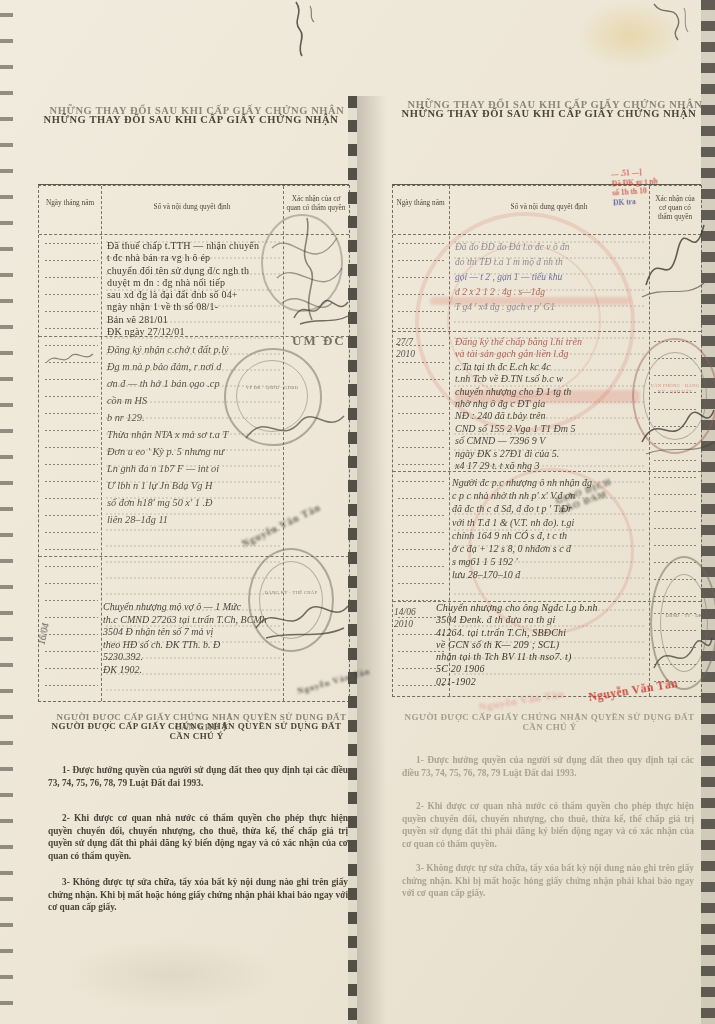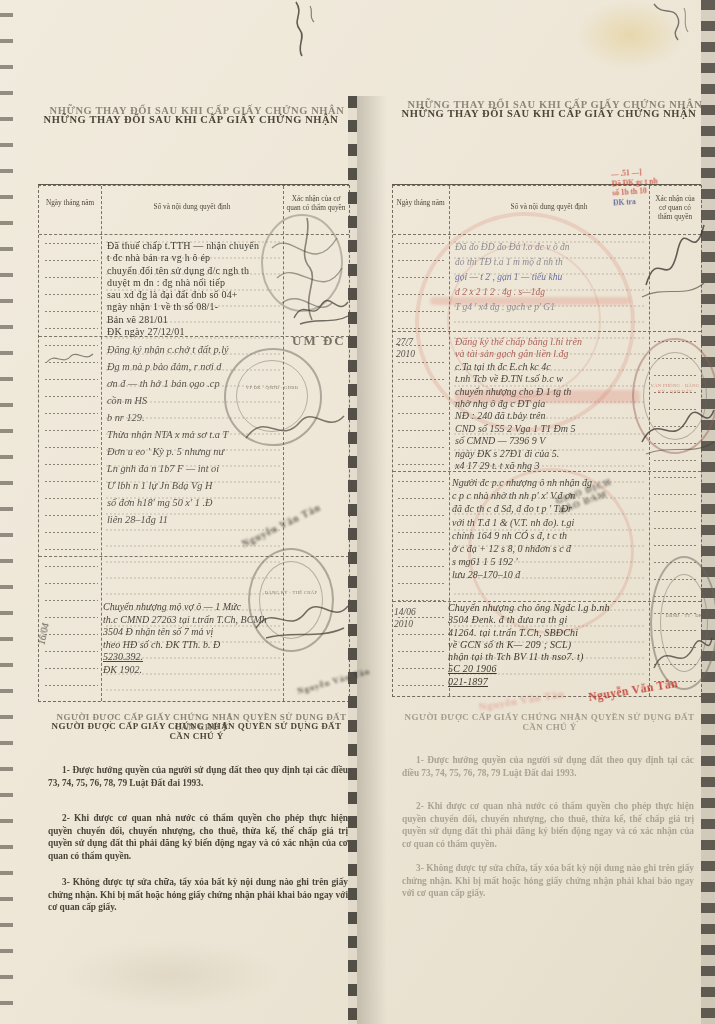--- a/index.html
+++ b/index.html
@@ -34,21 +34,21 @@
     background-size:4px 17px;background-position:0 14px;}
   .dots2{background-image:radial-gradient(circle,rgba(120,113,98,.7) .6px,rgba(120,113,98,0) .75px);
     background-size:4px 16px;background-position:0 12px;}
   
   .typed{font-size:10px;line-height:12.3px;color:#3e3a30;letter-spacing:.2px;filter:blur(.35px);}
   .hand{font-style:italic;font-size:10.3px;line-height:17px;color:#57524a;filter:blur(.3px);}
   .hand13{font-style:italic;font-size:10px;line-height:12.6px;color:#4a463e;filter:blur(.3px);}
   .faintline{font-style:italic;font-size:9.5px;line-height:15px;color:#8f8b92;filter:blur(.5px);}
   .blue{color:#6b70a2;}
   .redish{color:#b06258;}
-  .ul{text-decoration:underline;}
+  .ul{}
   .datecol{font-style:italic;font-size:9.5px;line-height:12px;color:#55504a;filter:blur(.3px);}
   .footer-h{width:303px;text-align:center;font-weight:bold;font-size:9px;letter-spacing:.4px;
     color:#4b4537;filter:blur(.35px);}
   .fp{width:300px;font-size:9.3px;line-height:12.6px;color:#4a453a;text-indent:14px;
     text-align:justify;filter:blur(.4px);font-weight:bold;}
   .faintpg{color:#a49d8d;filter:blur(.6px);}
   .faintpg2{color:#aaa393;filter:blur(.7px);}
   
   .circ{border-radius:50%;}
   .stamp-gray{border:2px solid rgba(110,104,94,.5);}
@@ -269,28 +269,28 @@
   </div>
   <div class="abs diag-dark" style="left:556px;top:486px;transform:rotate(-20deg);font-size:9px;">
     <div>GIAO DỊCH</div>
     <div>BẢO ĐẢM</div>
   </div>
 
   <div class="abs datecol" style="left:394px;top:606px;">
     <div>14/06</div>
     <div>2010</div>
   </div>
-  <div class="abs typed" style="left:448px;top:602px;width:210px;font-style:italic;">
+  <div class="abs typed" style="left:436px;top:602px;width:210px;font-style:italic;">
     <div>Chuyển nhượng cho ông Ngđc l.g b.nh</div>
     <div>3504 Đenk. đ th đưa ra th gi</div>
     <div>41264. tại t.trấn T.Ch, SBĐChi</div>
     <div>về GCN số th K— 209 ; SCL)</div>
     <div>nhận tại th Tch BV 11 th nso7. t)</div>
     <div class="ul">5C 20 1906</div>
-    <div class="ul">021-1897</div>
+    <div class="ul">021-1902</div>
   </div>
   <div class="abs circ stamp-gray" style="left:650px;top:556px;width:64px;height:130px;">
     <div class="abs circ stamp-gray-in" style="left:8px;top:16px;width:46px;height:96px;">
       <div class="abs stamptext" style="left:2px;top:38px;width:42px;">UBND · TT · ĐK</div>
     </div>
   </div>
   <svg class="abs" style="left:648px;top:622px;" width="66" height="66">
     <path d="M6,46 C20,16 32,54 46,24 C54,8 60,36 64,16" stroke="rgba(66,60,52,.75)" stroke-width="1.5" fill="none"></path>
   </svg>
   <div class="abs diag-red-faint" style="left:478px;top:694px;transform:rotate(-9deg);">Nguyễn Văn Tân</div>

